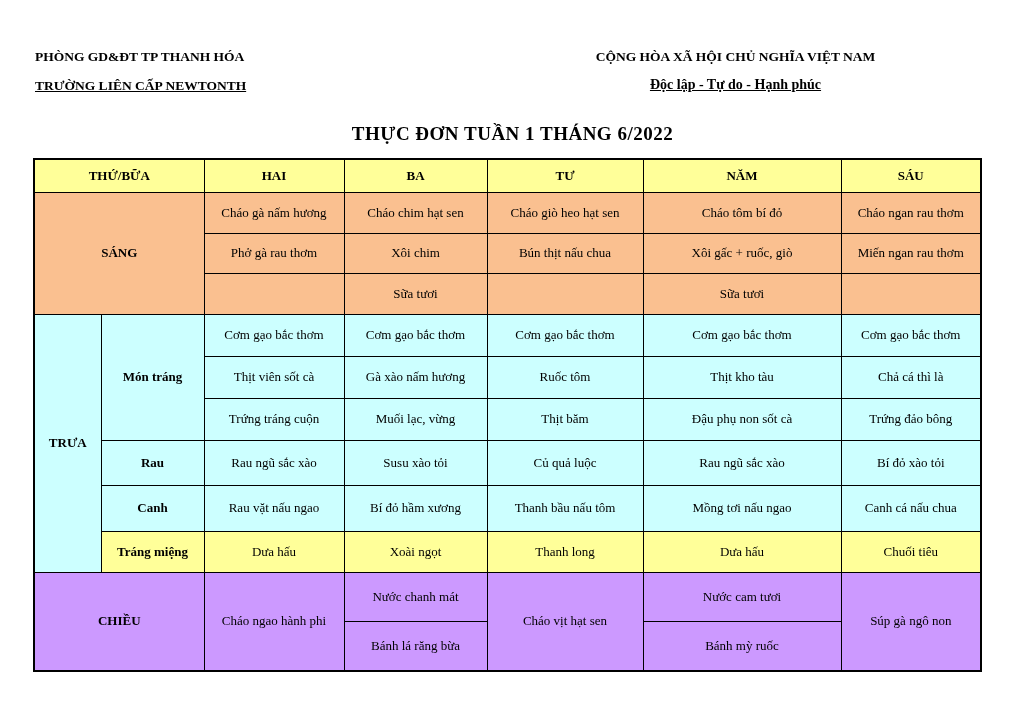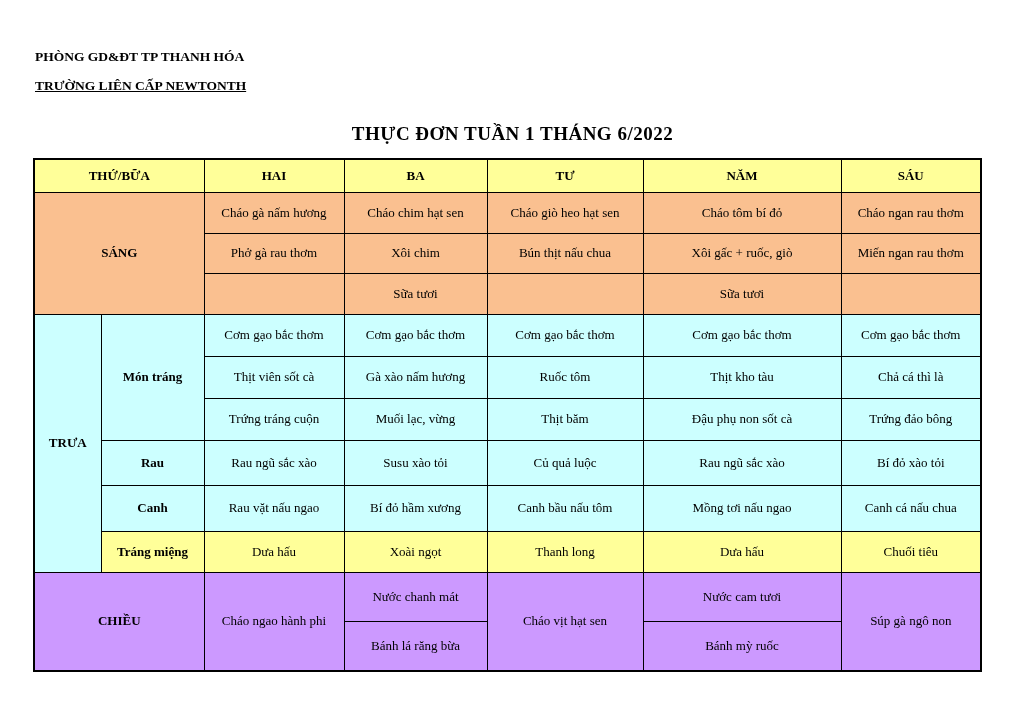--- a/index.html
+++ b/index.html
@@ -38,20 +38,22 @@
 <body>
 
 <div class="page">
 
   <div class="org-left">
     <div class="line1">PHÒNG GD&amp;ĐT TP THANH HÓA</div>
     <div class="line2">TRƯỜNG LIÊN CẤP NEWTONTH</div>
   </div>
 
   <div class="org-right">
+    <div class="line1">CỘNG HÒA XÃ HỘI CHỦ NGHĨA VIỆT NAM</div>
+    <div class="line2">Độc lập - Tự do - Hạnh phúc</div>
   </div>
 
   <div class="doc-title">THỰC ĐƠN TUẦN 1 THÁNG 6/2022</div>
 
   <table class="menu">
     <colgroup>
         <col style="width: 67px;">
         <col style="width: 103px;">
         <col style="width: 140px;">
         <col style="width: 143px;">
@@ -118,21 +120,21 @@
           <td class="bg-cyan">Rau ngũ sắc xào</td>
           <td class="bg-cyan">Susu xào tỏi</td>
           <td class="bg-cyan">Củ quả luộc</td>
           <td class="bg-cyan">Rau ngũ sắc xào</td>
           <td class="bg-cyan">Bí đỏ xào tỏi</td>
         </tr>
         <tr style="height: 46px;">
           <td class="bg-cyan bold">Canh</td>
           <td class="bg-cyan">Rau vặt nấu ngao</td>
           <td class="bg-cyan">Bí đỏ hầm xương</td>
-          <td class="bg-cyan">Canh bầu nấu tôm</td>
+          <td class="bg-cyan">Thanh bầu nấu tôm</td>
           <td class="bg-cyan">Mồng tơi nấu ngao</td>
           <td class="bg-cyan">Canh cá nấu chua</td>
         </tr>
         <tr style="height: 41px;">
           <td class="bg-yellow bold">Tráng miệng</td>
           <td class="bg-yellow">Dưa hấu</td>
           <td class="bg-yellow">Xoài ngọt</td>
           <td class="bg-yellow">Thanh long</td>
           <td class="bg-yellow">Dưa hấu</td>
           <td class="bg-yellow">Chuối tiêu</td>

